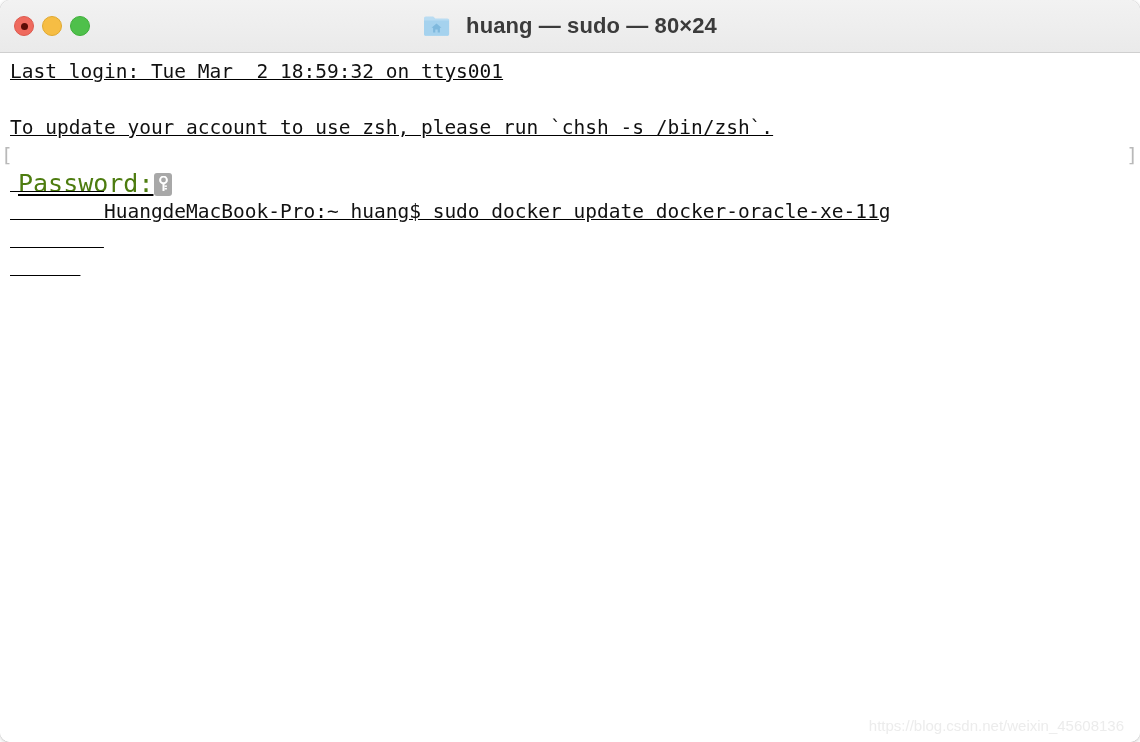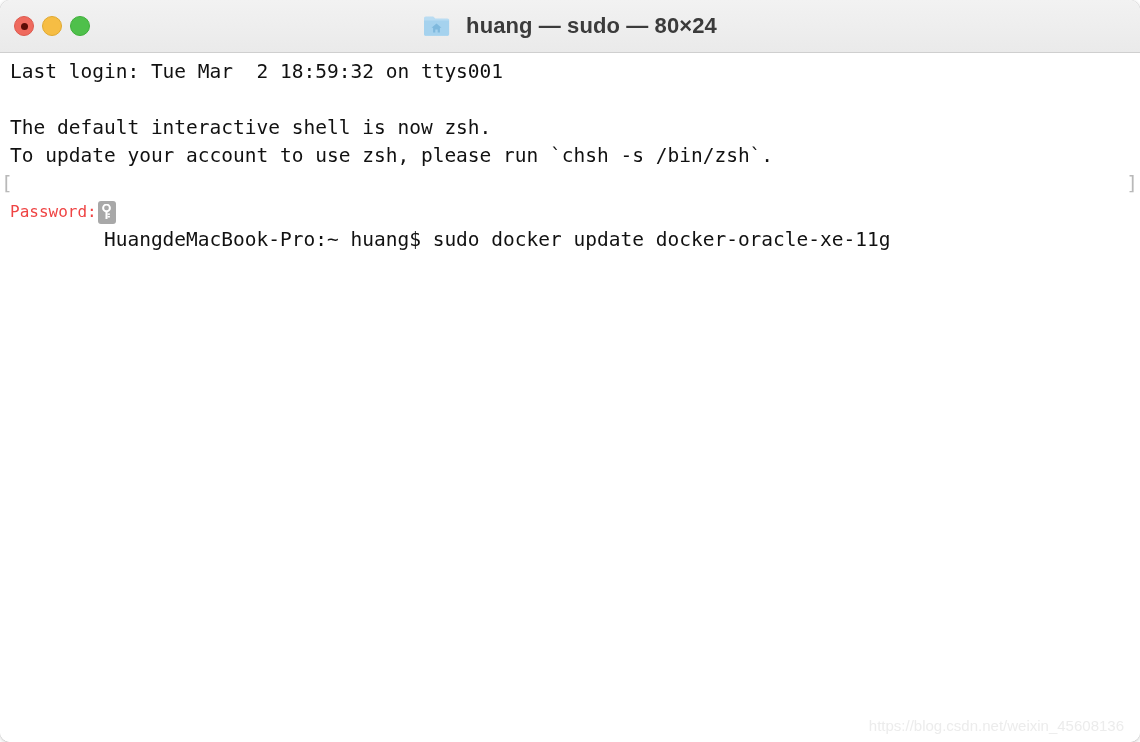--- a/index.html
+++ b/index.html
@@ -107,20 +107,21 @@
     white-space: pre;
   }
 
   
   .terminal-body {
     flex: 1 1 auto;
     position: relative;
     background: #ffffff;
     padding: 5px 0 16px 0;
     overflow: hidden;
+    text-decoration: underline;
   }
 
   .term-line {
     font-family: "DejaVu Sans Mono", "Liberation Mono", monospace;
     font-size: 19.5px;
     line-height: 28px;
     color: #111111;
     white-space: pre;
     padding-left: 10px;
     height: 28px;
@@ -153,23 +154,24 @@
 
   .password-line {
     display: flex;
     align-items: center;
     padding-left: 10px;
     height: 28px;
     line-height: 28px;
   }
   .password-label {
     font-family: "DejaVu Sans Mono", "Liberation Mono", monospace;
-    font-size: 16px;
-    color: #ef4444;
-    white-space: pre;
+    font-size: 25px;
+    color: #4d7c0f;
+    white-space: pre;
+    margin-left: 8px;
   }
   .key-badge {
     width: 18px;
     height: 23px;
     background: #a8a8a8;
     border-radius: 3px;
     margin-left: 1px;
     display: flex;
     align-items: center;
     justify-content: center;
@@ -217,21 +219,20 @@
       </div>
 
     </div>
 
     <div class="terminal-body">
 
       <div class="term-line">Last login: Tue Mar  2 18:59:32 on ttys001</div>
 
       <div class="term-line blank"></div>
 
-      <div class="term-line">The default interactive shell is now zsh.</div>
 
       <div class="term-line">To update your account to use zsh, please run `chsh -s /bin/zsh`.</div>
 
 
       <div class="term-line">
         <span class="prompt-mark-left">[</span>
         <span>HuangdeMacBook-Pro:~ huang$ sudo docker update docker-oracle-xe-11g</span>
         <span class="prompt-mark-right">]</span>
       </div>
 

